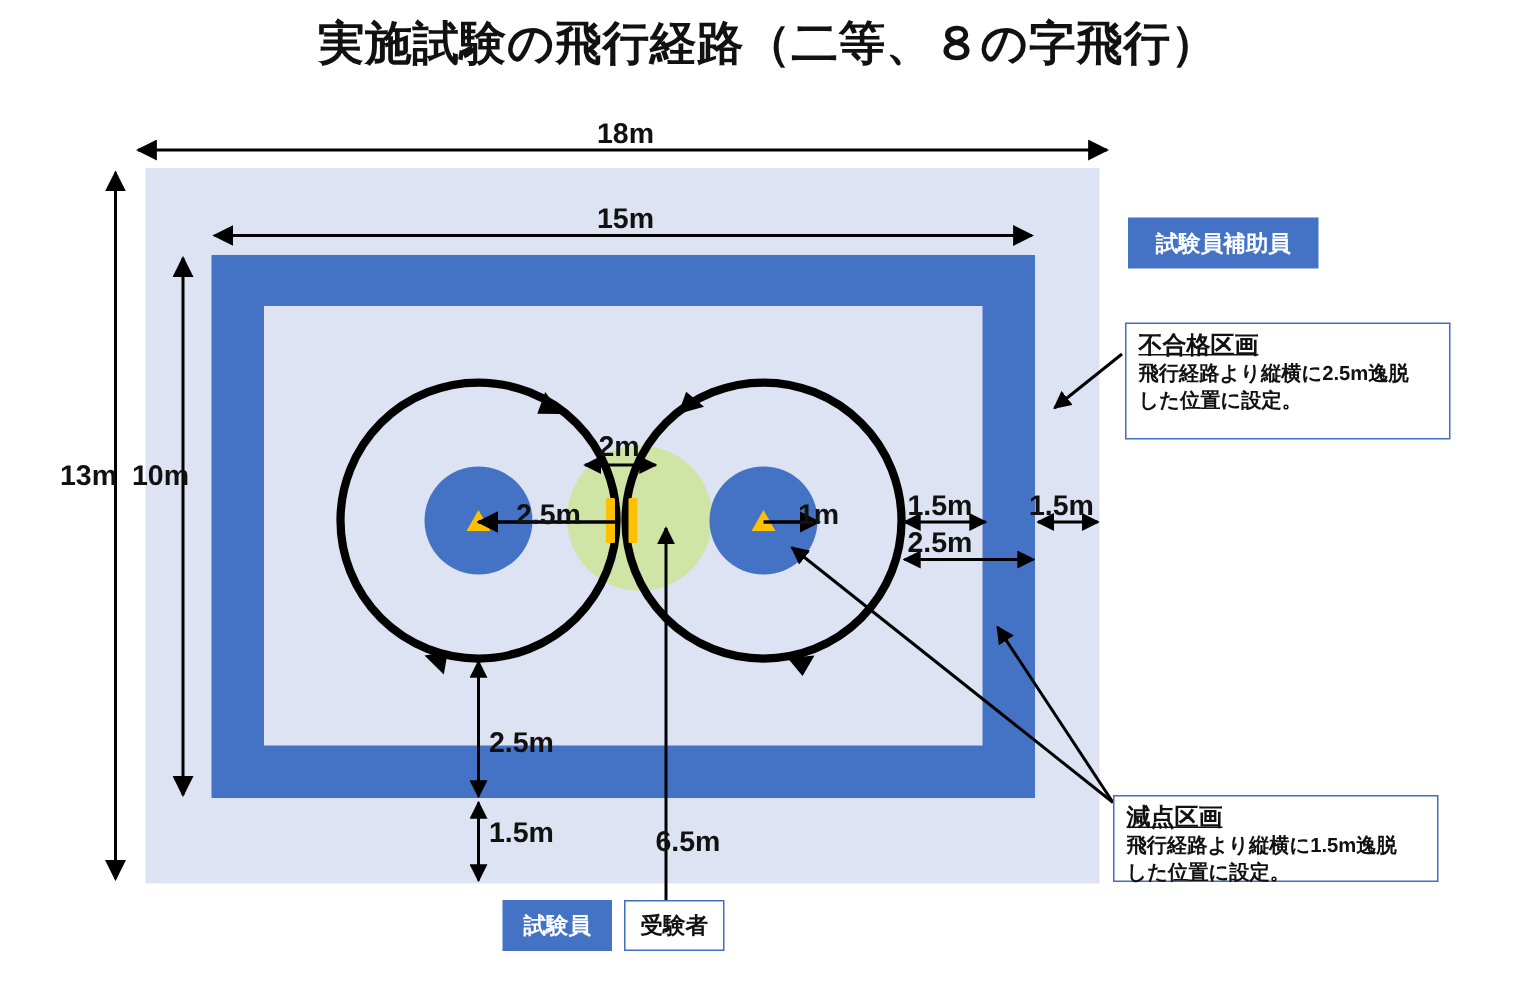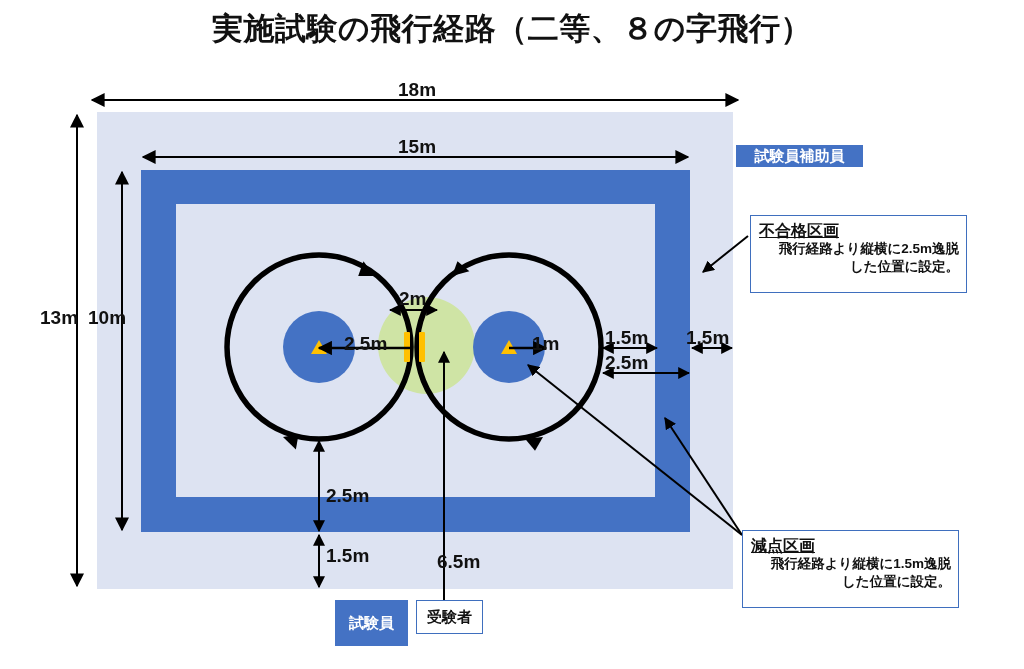--- a/index.html
+++ b/index.html
@@ -127,21 +127,20 @@
     text-decoration: underline;
     line-height: 1.2;
     white-space: nowrap;
   }
   .callout-body {
     font-size: 13.5px;
     font-weight: 700;
     color: #111111;
     line-height: 1.22;
     margin-top: 1px;
-    text-align: right;
   }
 </style>
 </head>
 <body>
 
 <div id="stage">
 
   <div class="title">実施試験の飛行経路（二等、８の字飛行）</div>
 
   <div class="zone-outer"></div>
@@ -225,29 +224,29 @@
   <div class="dim" style="left:512px; top:333px;margin-left:20px;">1m</div>
 
   <div class="dim" style="left:605px; top:327px;">1.5m</div>
   <div class="dim" style="left:605px; top:352px;">2.5m</div>
   <div class="dim" style="left:686px; top:327px;">1.5m</div>
 
   <div class="dim" style="left:326px; top:485px;">2.5m</div>
   <div class="dim" style="left:326px; top:545px;">1.5m</div>
   <div class="dim" style="left:437px; top:551px;">6.5m</div>
 
-  <div class="chip-blue" style="left:736px; top:145px; width:127px; height:22px;">試験員補助員</div>
-  <div class="chip-blue" style="left:335px; top:600px; width:73px; height:46px;text-align:center;">試験員</div>
+  <div class="chip-blue" style="left:752px; top:145px; width:127px; height:34px;">試験員補助員</div>
+  <div class="chip-blue" style="left:335px; top:600px; width:73px; height:34px;text-align:center;">試験員</div>
   <div class="chip-white" style="left:416px; top:600px; width:67px; height:34px;text-align:center;">受験者</div>
 
   <div class="callout" style="left:750px; top:215px; width:217px; height:78px;">
     <div class="callout-title">不合格区画</div>
     <div class="callout-body">飛行経路より縦横に2.5m逸脱</div>
     <div class="callout-body">した位置に設定。</div>
   </div>
 
-  <div class="callout" style="left:742px; top:530px; width:217px; height:78px;">
+  <div class="callout" style="left:742px; top:530px; width:217px; height:58px;">
     <div class="callout-title">減点区画</div>
     <div class="callout-body">飛行経路より縦横に1.5m逸脱</div>
     <div class="callout-body">した位置に設定。</div>
   </div>
 
 </div>
 
 </body></html>

